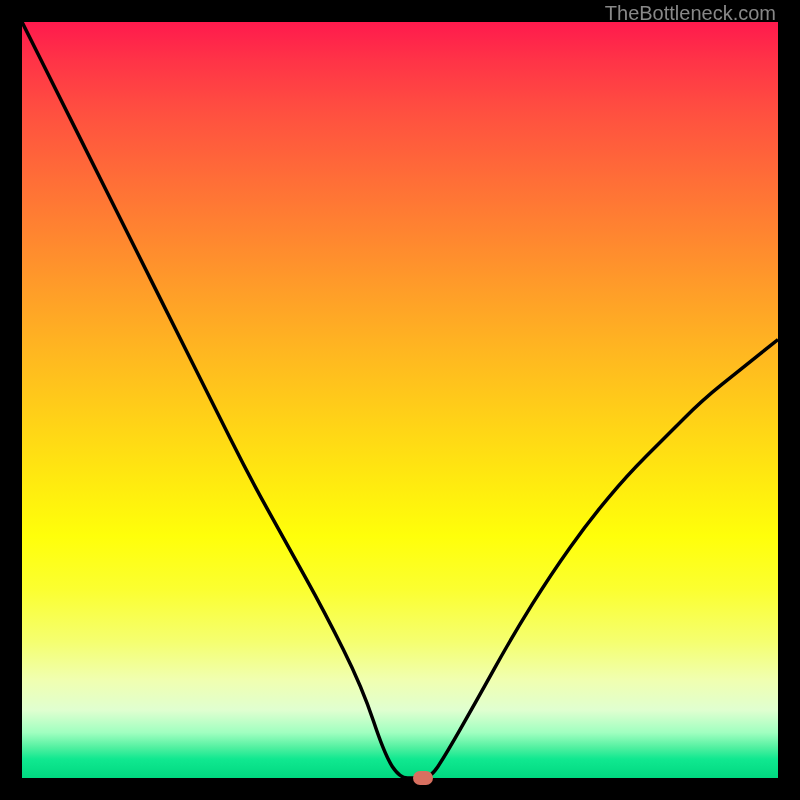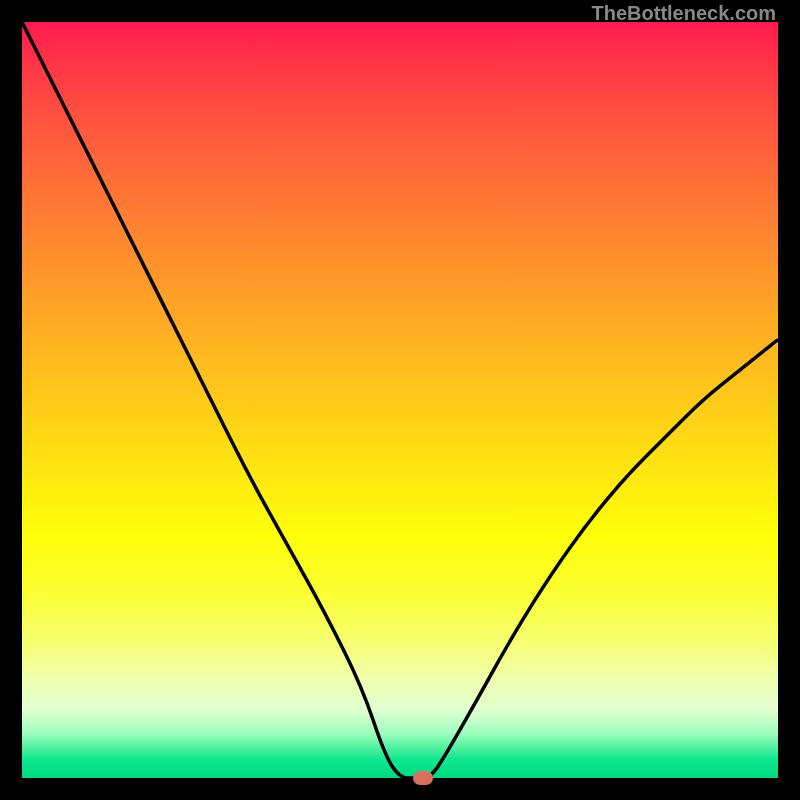--- a/index.html
+++ b/index.html
@@ -43,21 +43,21 @@
       #10e890 97.5%,
       #00d880 100%
     );
   }
   .watermark {
     position: absolute;
     top: 2px;
     right: 24px;
     color: #888;
     font-size: 20px;
-    font-weight: 700;
+    font-weight: 400;
     z-index: 10;
   }
   svg.curve {
     position: absolute;
     left: 22px;
     top: 22px;
     width: 756px;
     height: 756px;
     z-index: 5;
   }

